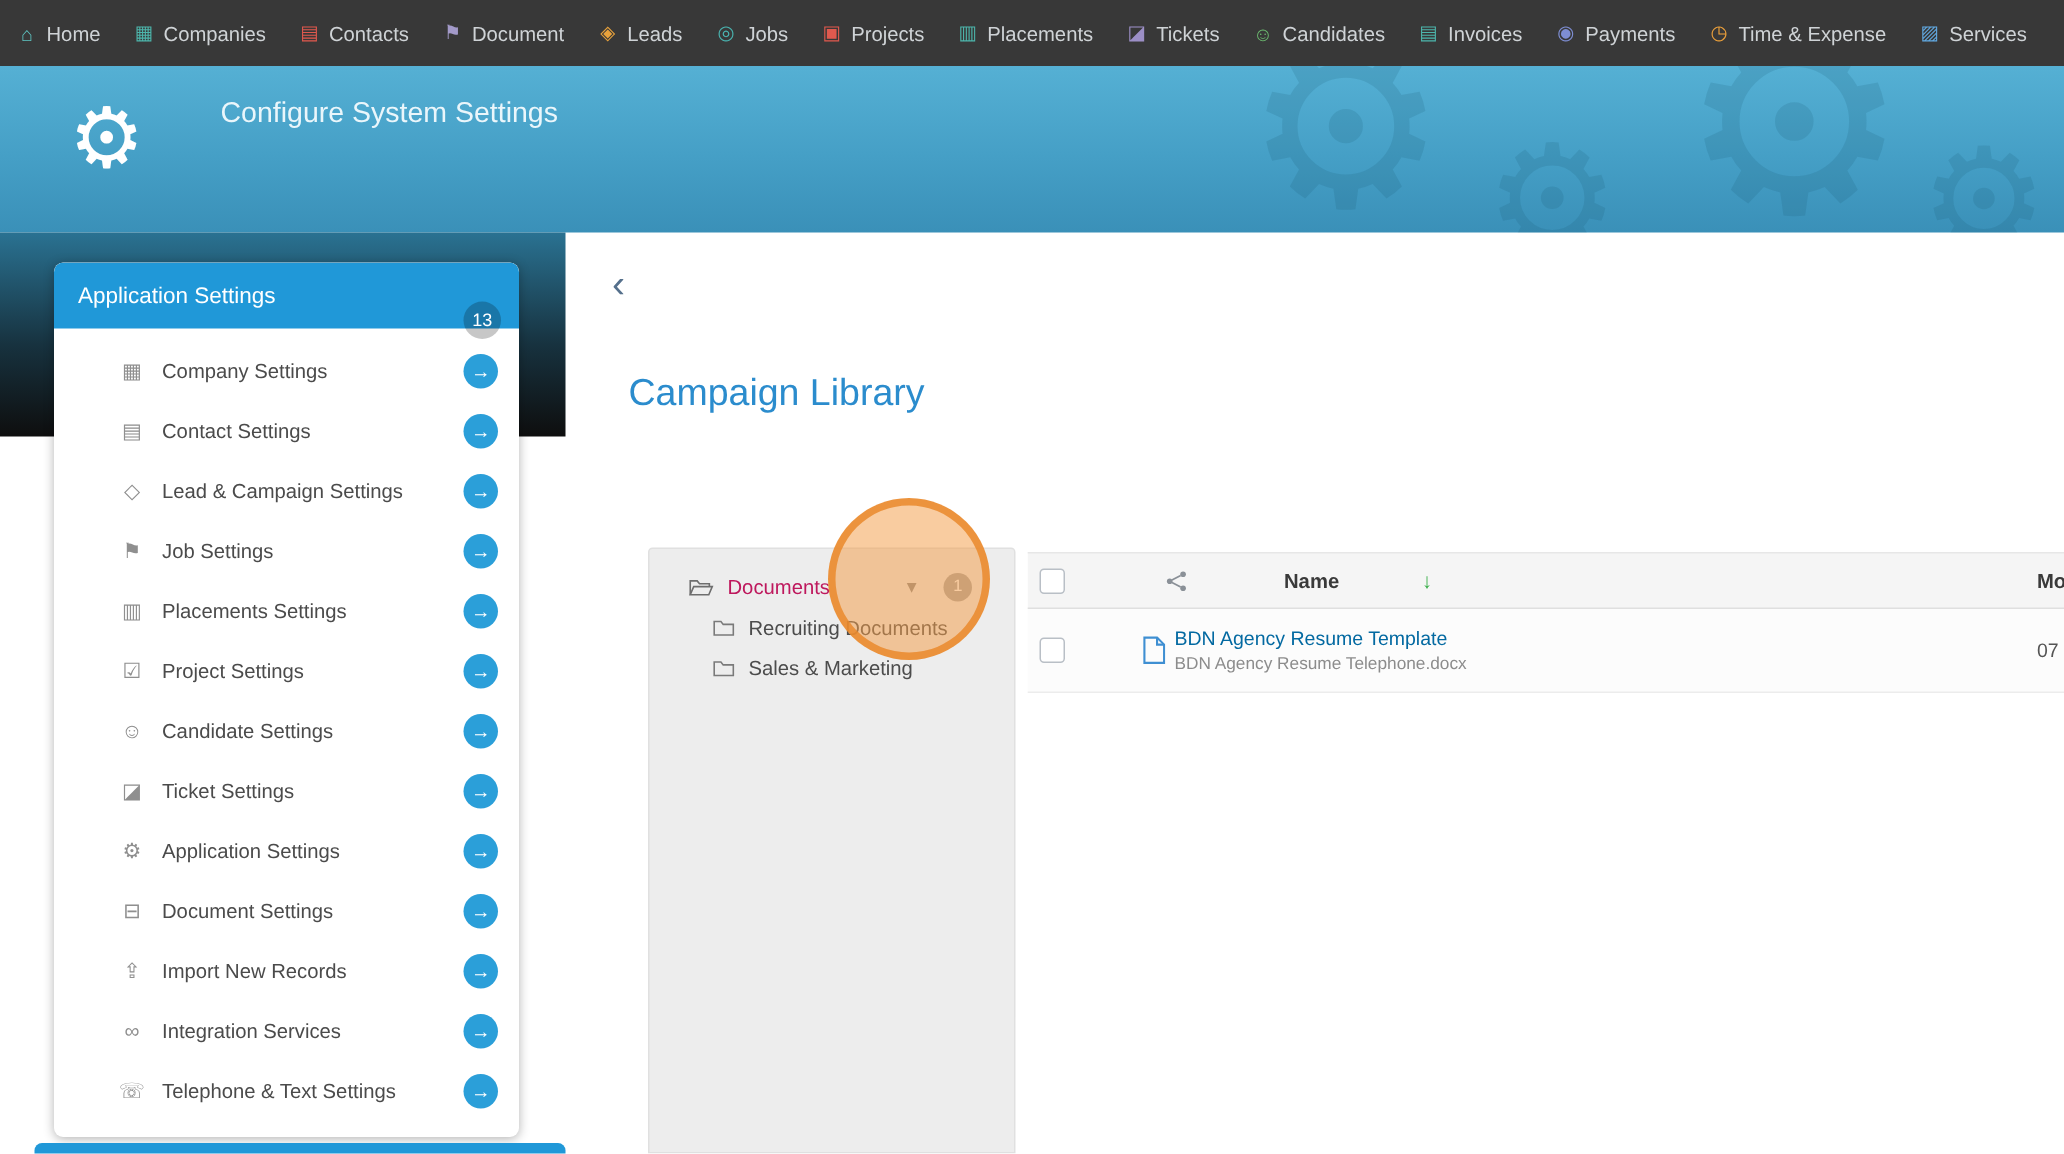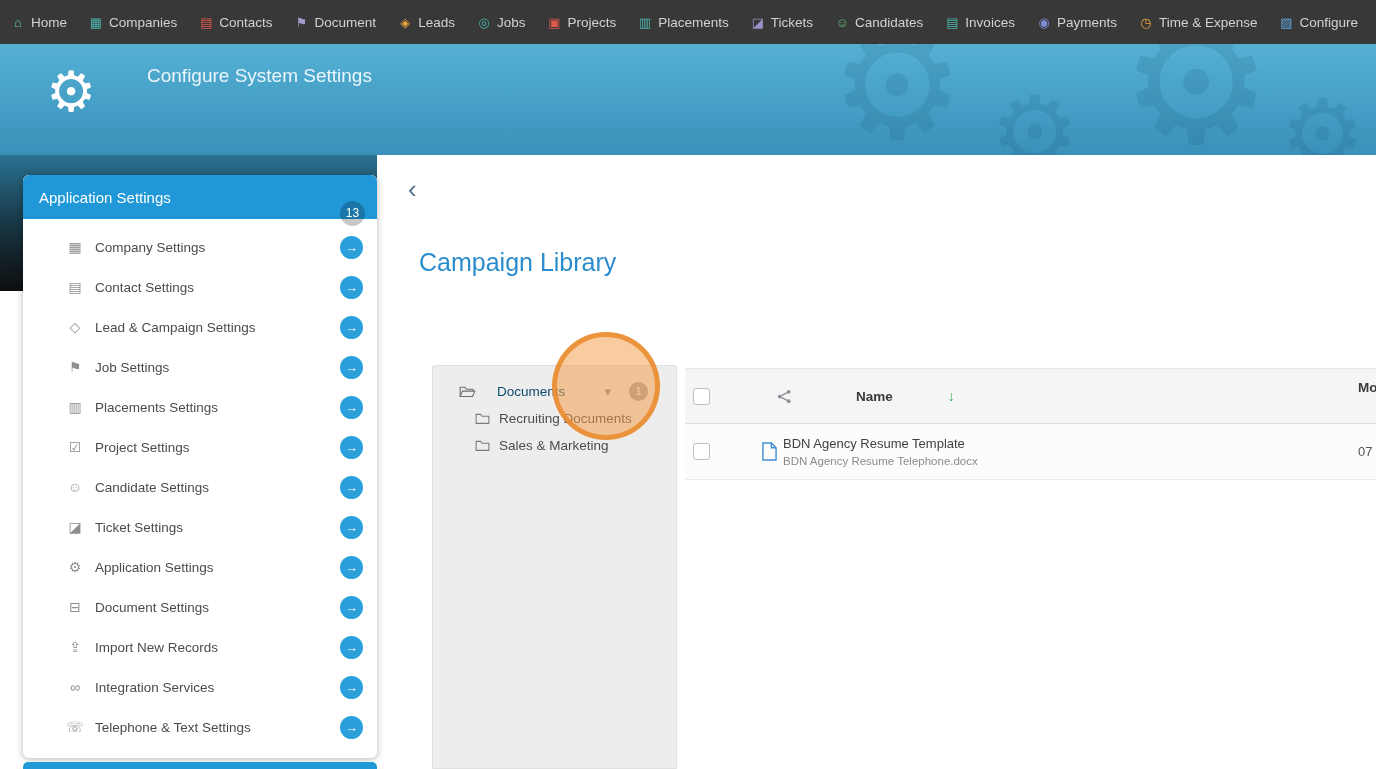--- a/index.html
+++ b/index.html
@@ -20,21 +20,21 @@
   .hero-gear { position:absolute; left:46px; top:20px; font-size:56px; color:#ffffff; line-height:1; }
   .hero-text { position:absolute; left:147px; top:16px; }
   .hero-title { font-size:27px; font-weight:700; color:#ffffff; }
   .hero-sub { font-size:19px; color:#eaf6fb; margin-top:5px; font-weight:400; }
 
   
   .hero-fade { position:absolute; left:0; top:155px; width:377px; height:136px;
                background:linear-gradient(180deg,#2a7292 0%, #17323f 55%, #0e0e0e 100%); z-index:1; }
 
   
-  .side-card { position:absolute; left:23px; top:175px; width:354px; height:583px;
+  .side-card { position:absolute; left:36px; top:175px; width:310px; height:583px;
                background:#ffffff; border-radius:6px; box-shadow:0 1px 7px rgba(0,0,0,0.3);
                z-index:2; overflow:hidden; }
   .side-head { height:44px; background:#2098d8; display:flex; align-items:center;
                padding:0 12px 0 16px; border-radius:6px 6px 0 0; }
   .side-head-title { color:#ffffff; font-size:15px; font-weight:500; }
   .side-head-badge { margin-left:auto; width:25px; height:25px; border-radius:50%;
                      background:rgba(0,0,0,0.22); color:#ffffff; font-size:12px;
                      display:flex; align-items:center; justify-content:center;margin-top:32px; }
   .side-items { padding-top:8px; }
   .side-item { height:40px; display:flex; align-items:center; padding:0 14px 0 42px; cursor:pointer; }
@@ -50,43 +50,43 @@
   .back-btn { position:absolute; left:408px; top:176px; font-size:26px; line-height:1;
               color:#55708c; cursor:pointer; z-index:3; }
   .page-title { position:absolute; left:419px; top:248px; font-size:25px; font-weight:500;
                 color:#2b8ccd; z-index:3; }
 
   
   .tree-panel { position:absolute; left:432px; top:365px; width:245px; height:404px;
                 background:#ededed; border:1px solid #e0e0e0; border-radius:3px 3px 0 0; z-index:3; }
   .tree-root { display:flex; align-items:center; height:28px; margin-top:11px;
                padding:0 28px 0 26px; cursor:pointer; }
-  .tree-root-label { font-size:13.5px; color:#0c4a6e; margin-left:21px; }
+  .tree-root-label { font-size:13.5px; color:#be185d; margin-left:9px; }
   .tree-caret { margin-left:auto; color:#8a8a8a; font-size:13px; cursor:pointer; }
   .tree-badge { margin-left:18px; width:19px; height:19px; border-radius:50%; background:#a5a5a5;
                 color:#ffffff; font-size:11px; display:flex; align-items:center; justify-content:center; }
   .tree-child { display:flex; align-items:center; height:27px; padding-left:42px; cursor:pointer; }
   .tree-child-label { font-size:13.5px; color:#4c4c4c; margin-left:9px; }
 
   
   .doc-table { position:absolute; left:685px; top:368px; width:691px; z-index:3; overflow:hidden; }
-  .tbl-head { position:relative; height:56px; background:#f5f5f5; border-top:1px solid #e7e7e7;
+  .tbl-head { position:relative; height:38px; background:#f5f5f5; border-top:1px solid #e7e7e7;
               border-bottom:1px solid #dfdfdf; display:flex; align-items:center;gap:48px; }
   .checkbox { width:17px; height:17px; border:1.5px solid #b9bfc6; border-radius:3px;
               background:#ffffff; margin-left:8px; flex:0 0 auto; cursor:pointer; }
   .share-ico { margin-left:19px; display:flex; align-items:center; }
   .name-head { margin-left:16px; font-size:13.5px; font-weight:700; color:#3a3a3a; cursor:pointer; }
   .sort-arrow { margin-left:7px; color:#3daf4c; font-weight:700; font-size:14px; }
   .mod-head { position:absolute; left:673px; top:11px; font-size:13.5px; font-weight:700;
               color:#3a3a3a; white-space:nowrap; }
   .tbl-row { position:relative; height:56px; background:#fcfcfc; border-bottom:1px solid #ececec;
              display:flex; align-items:center; }
   .doc-ico { margin-left:52px; display:flex; align-items:center; flex:0 0 auto; }
   .row-text { margin-left:6px; }
-  .row-title { font-size:13px; color:#404040; cursor:pointer; }
+  .row-title { font-size:13px; color:#0369a1; cursor:pointer; }
   .row-sub { font-size:11.5px; color:#8c8c8c; margin-top:4px; }
   .row-mod { position:absolute; left:673px; top:20px; font-size:13px; color:#555555; white-space:nowrap; }
 
   
   .click-ring { position:absolute; left:552px; top:332px; width:108px; height:108px;
                 border-radius:50%; background:rgba(244,158,73,0.52);
                 border:5px solid rgba(234,137,45,0.85); z-index:6; pointer-events:none; }
 </style>
 </head>
 <body>
@@ -139,21 +139,21 @@
   <div class="nav-item">
     <span class="nav-ico" style="color: rgb(126, 142, 211);">◉</span>
     <span>Payments</span>
   </div>
   <div class="nav-item">
     <span class="nav-ico" style="color: rgb(236, 160, 59);">◷</span>
     <span>Time &amp; Expense</span>
   </div>
   <div class="nav-item">
     <span class="nav-ico" style="color: rgb(97, 168, 224);">▨</span>
-    <span>Configure</span>
+    <span>Services</span>
   </div>
 </div>
 
 <div class="hero">
   <span class="hero-gear-deco" style="left:830px; top:-45px; font-size:150px;">⚙</span>
   <span class="hero-gear-deco" style="left:990px; top:30px; font-size:100px;">⚙</span>
   <span class="hero-gear-deco" style="left:1120px; top:-60px; font-size:170px;">⚙</span>
   <span class="hero-gear-deco" style="left:1280px; top:35px; font-size:95px;">⚙</span>
   <span class="hero-gear">⚙</span>
   <div class="hero-text">

